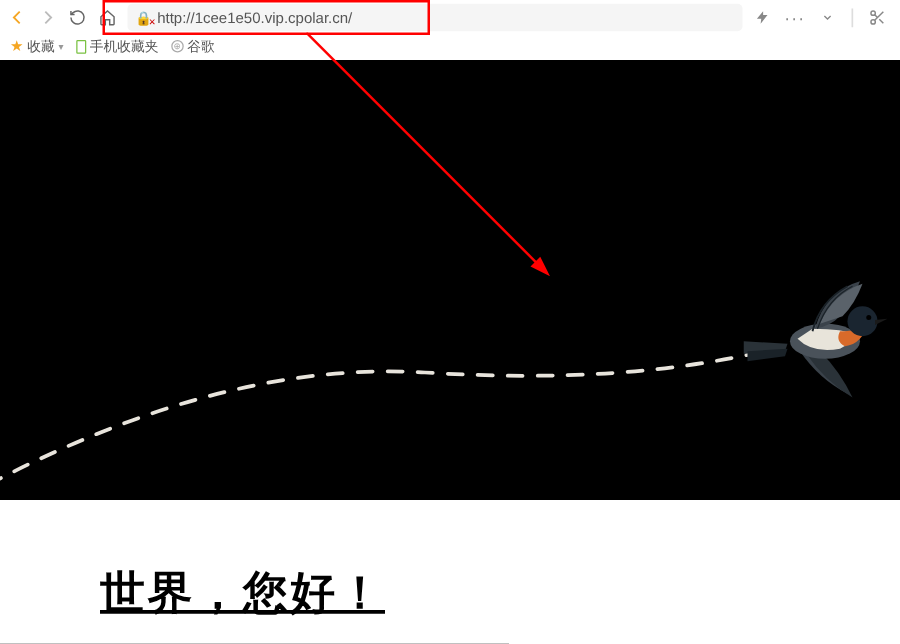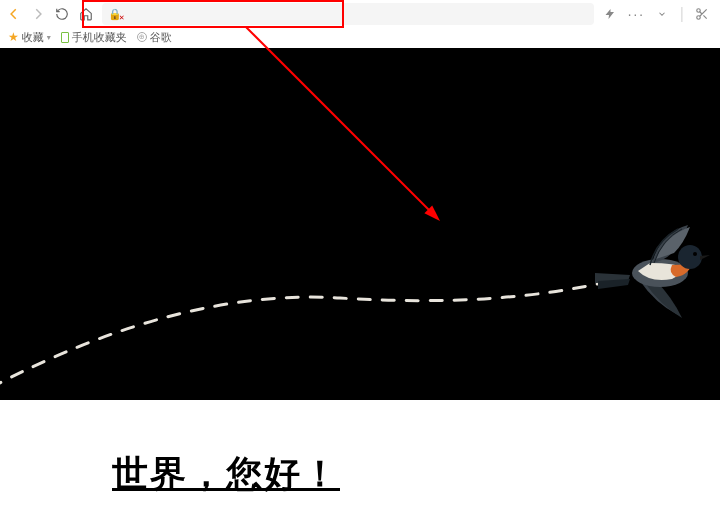--- a/index.html
+++ b/index.html
@@ -83,21 +83,21 @@
     top: 26px; left: 245px;
     width: 195px; height: 195px;
     z-index: 60;
     pointer-events: none;
   }
 
   .heading {
     font-size: 36px;
     font-family: "SimSun", "宋体", serif;
     text-decoration: underline;
-    margin: 50px 0 0 112px;
+    margin: 50px 0 0 80px;
     letter-spacing: 2px;
   }
 </style>
 </head>
 <body>
 
 <div class="nav-row">
   <span class="nav-icon back">
     <svg width="14" height="14" viewBox="0 0 24 24" fill="none" stroke="#f5a623" stroke-width="2.5">
         <path d="M15 4l-8 8 8 8"></path>
@@ -114,20 +114,21 @@
         <path d="M3 3v5h5"></path>
       </svg>
   </span>
   <span class="nav-icon">
     <svg width="14" height="14" viewBox="0 0 24 24" fill="none" stroke="#666" stroke-width="2">
         <path d="M3 11l9-8 9 8v10a1 1 0 0 1-1 1h-5v-7h-6v7H4a1 1 0 0 1-1-1z"></path>
       </svg>
   </span>
   <div class="urlbar">
     <span class="lock">🔒</span>
+    <span>http://1cee1e50.vip.cpolar.cn/</span>
   </div>
   <div class="right-icons">
     <span class="nav-icon">
       <svg width="12" height="14" viewBox="0 0 24 24" fill="#888">
           <path d="M13 2L3 14h7l-1 8 11-14h-7l0-6z"></path>
         </svg>
     </span>
     <span class="nav-icon" style="letter-spacing:1px;color:#888;">···</span>
     <span class="nav-icon">
       <svg width="10" height="10" viewBox="0 0 24 24" fill="none" stroke="#888" stroke-width="2.5">

